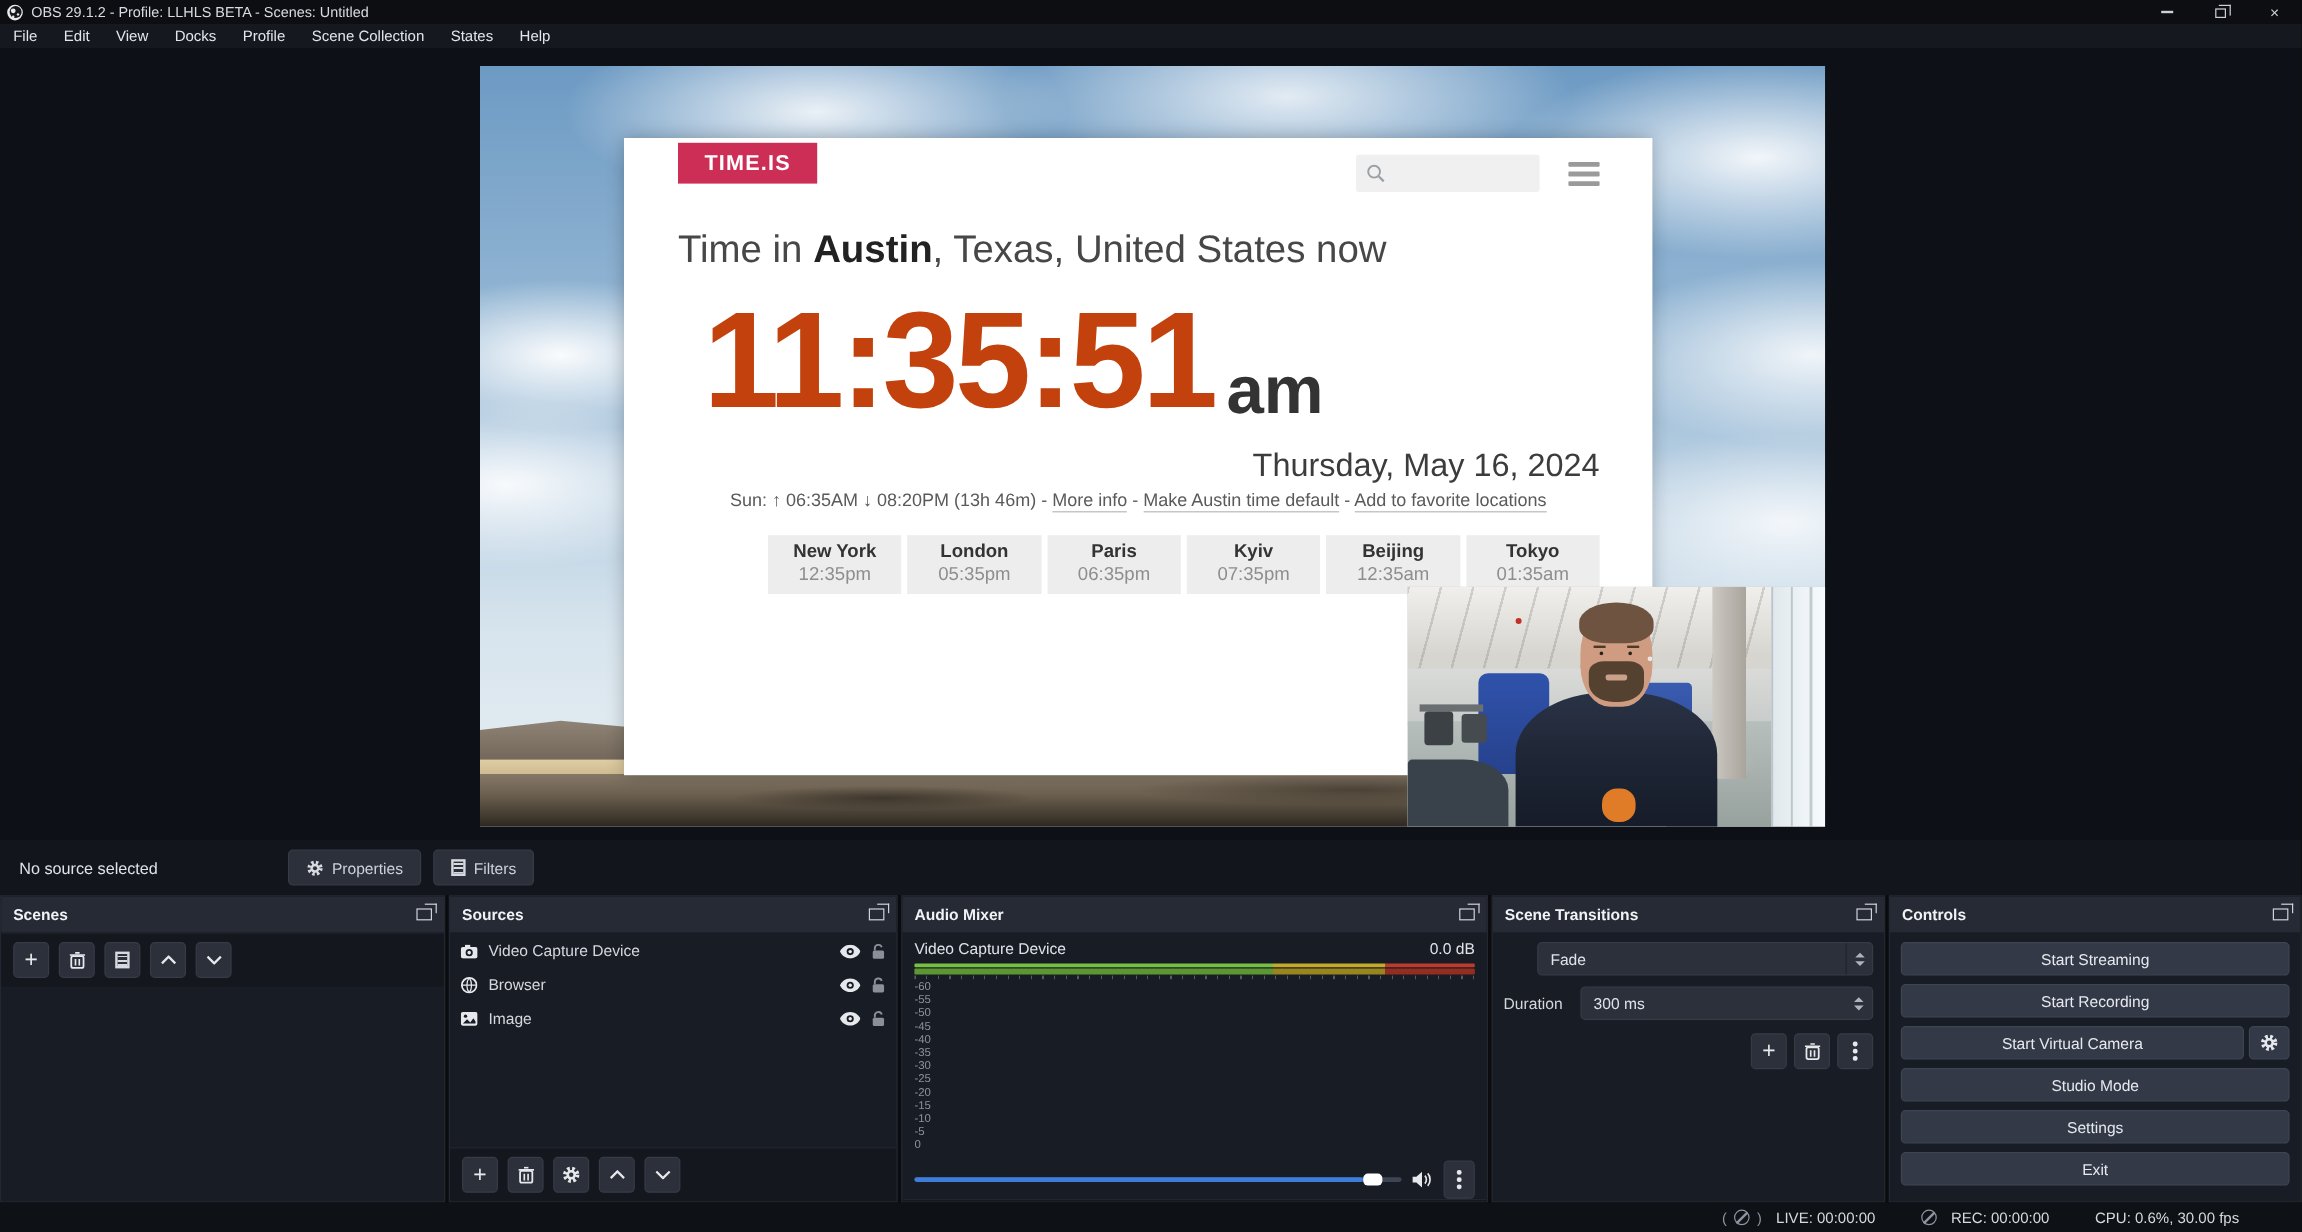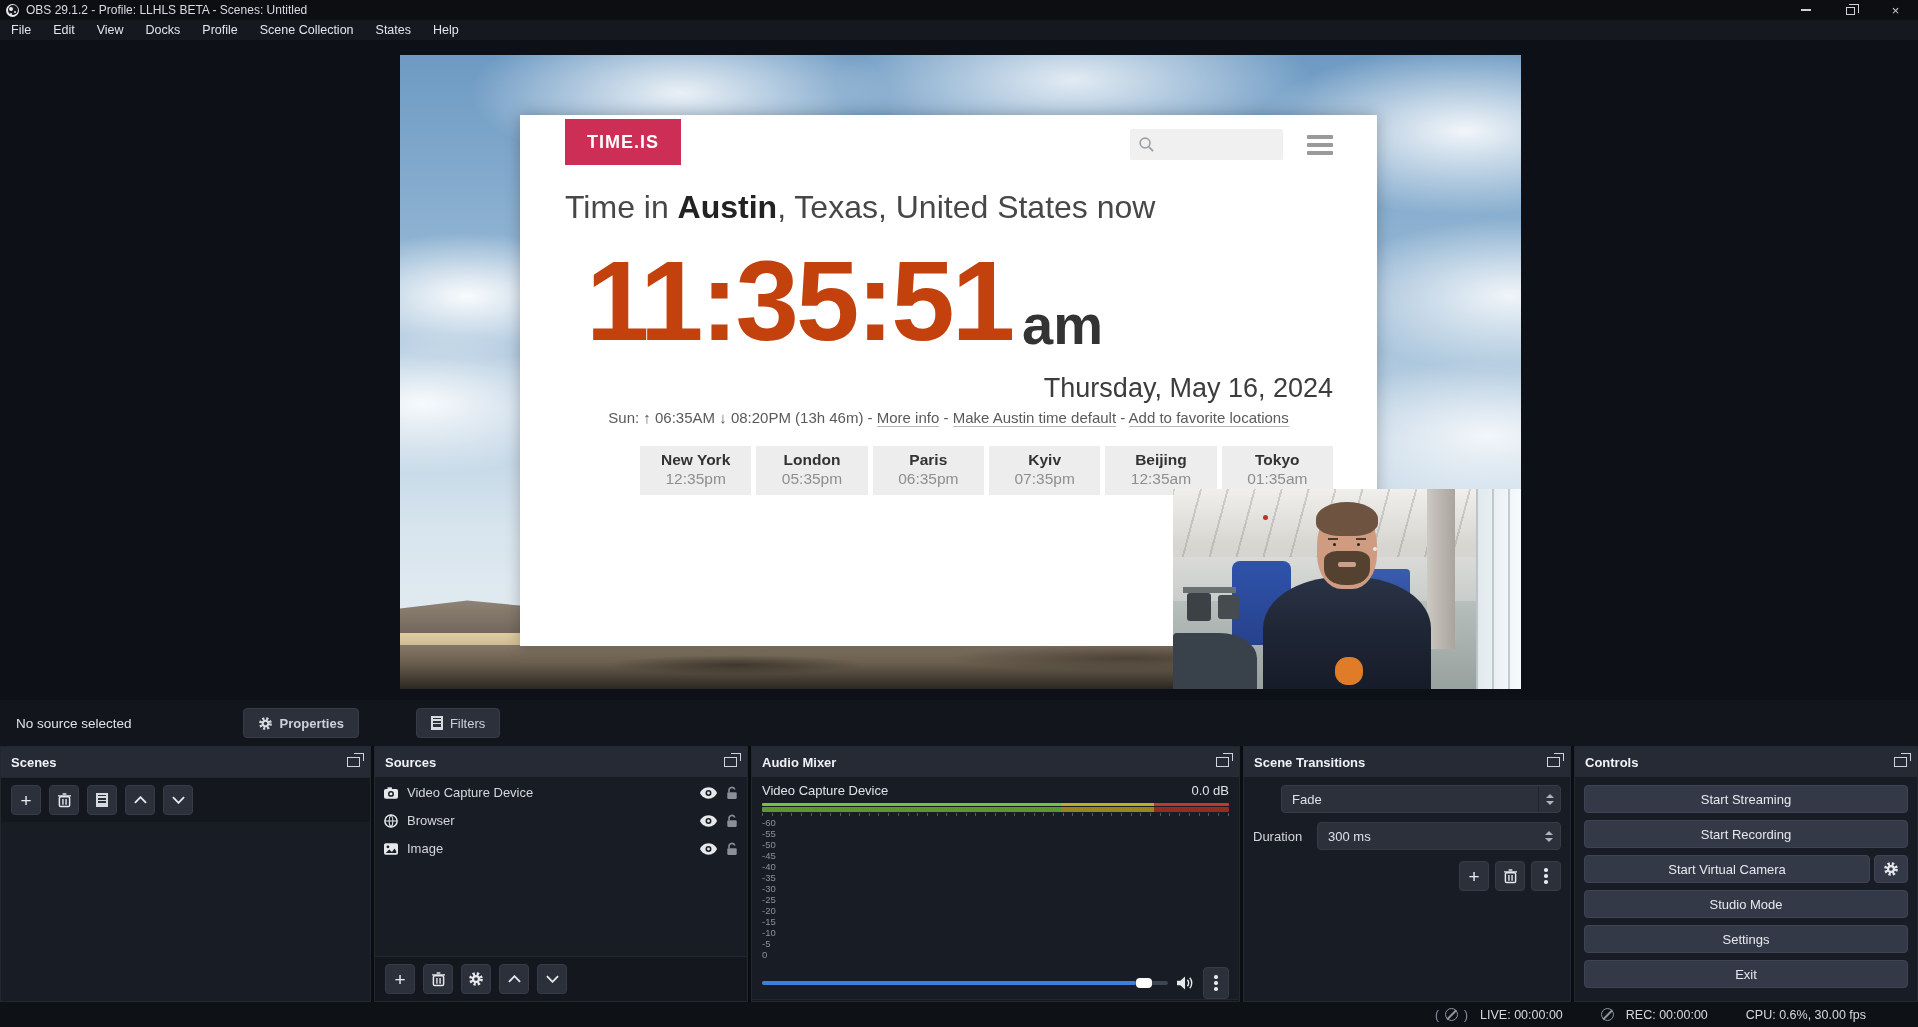--- a/index.html
+++ b/index.html
@@ -49,21 +49,21 @@
     background:linear-gradient(180deg,#e0cda4,#cdb98f); }
   #ground { position:absolute; left:0; right:0; top:590px; height:44px;
     background:
       radial-gradient(180px 14px at 30% 45%, rgba(30,26,20,.55), rgba(30,26,20,0) 70%),
       radial-gradient(260px 18px at 65% 30%, rgba(40,34,26,.5), rgba(40,34,26,0) 70%),
       linear-gradient(180deg,#857867 0%,#6b5f4f 40%,#413a2f 80%,#2b2620 100%); }
 
   
   #page { position:absolute; left:120px; top:60px; width:857px; height:531px; background:#ffffff;
     box-shadow:0 0 14px rgba(0,0,0,.25); color:#3a3a3a; }
-  #ti-logo { position:absolute; left:45px; top:4px; width:116px; height:46px; background:#cd2e55;
+  #ti-logo { position:absolute; left:45px; top:4px; width:116px; height:34px; background:#cd2e55;
     color:#fff; font-weight:bold; font-size:18px; letter-spacing:1px;
     display:flex; align-items:center; justify-content:center; }
   #ti-search { position:absolute; left:610px; top:14px; width:153px; height:31px; background:#f0f0f0;
     border-radius:2px; display:flex; align-items:center; padding-left:8px; }
   #ti-burger { position:absolute; left:787px; top:20px; width:26px; height:20px;
     display:flex; flex-direction:column; justify-content:space-between; }
   #ti-burger span { display:block; height:4px; background:#9a9a9a; border-radius:1px; }
   #ti-heading { position:absolute; left:45px; top:74px; font-size:32px; color:#474747; }
   #ti-heading b { color:#222; font-weight:bold; }
   #ti-clock-row { position:absolute; left:66px; top:98px; height:150px; display:flex; align-items:flex-end; }
@@ -117,24 +117,24 @@
   .cam-brow { position:absolute; width:10px; height:2px; background:#4a3a2a; top:24.5%; }
   .cam-eye { position:absolute; width:3px; height:3px; border-radius:50%; background:#2a2118; top:27%; }
   .cam-beard { position:absolute; left:43.5%; top:31%; width:13%; height:17%;
     background:#55412f; border-radius:28% 28% 46% 46%; }
   .cam-mouth { position:absolute; left:47.5%; top:36.5%; width:5%; height:2.5%;
     background:#caa08a; border-radius:2px; }
   .cam-earbud { position:absolute; left:57.5%; top:29%; width:4px; height:4px; border-radius:50%; background:#e8e8e8; }
 
   
   #source-row { position:absolute; top:700px; left:0; width:1918px; height:46px; background:#12151b;
-    display:flex; align-items:center; padding-left:16px; color:#dfe3e8; font-size:13.5px;gap:47px; }
+    display:flex; align-items:center; padding-left:16px; color:#dfe3e8; font-size:13.5px; }
   .tool-button { height:30px; padding:0 14px; background:#2b303b; border:1px solid #363b46;
     border-radius:4px; color:#cdd1d8; font-size:13px; display:flex; align-items:center; gap:7px; }
-  #btn-properties { margin-left:64px;font-weight:bold; }
+  #btn-properties { margin-left:108px; }
   #btn-filters { margin-left:10px; }
   .filter-glyph { width:12px; height:14px; border:2px solid #d7dade;
     background:repeating-linear-gradient(0deg,#d7dade 0 1.5px, rgba(0,0,0,0) 1.5px 3.6px); }
 
   
   #docks { position:absolute; top:746px; left:0; width:1918px; height:256px; display:grid;
     grid-template-columns:371px 374px 489px 328px 1fr; gap:3px; background:#0a0c10; }
   .panel { background:#181c24; border:1px solid #23272f; display:flex; flex-direction:column; overflow:hidden; }
   .panel-header { height:30px; background:#262a34; display:flex; align-items:center;
     padding:0 10px; color:#f0f2f5; font-size:13px; font-weight:bold; flex:0 0 auto; }

